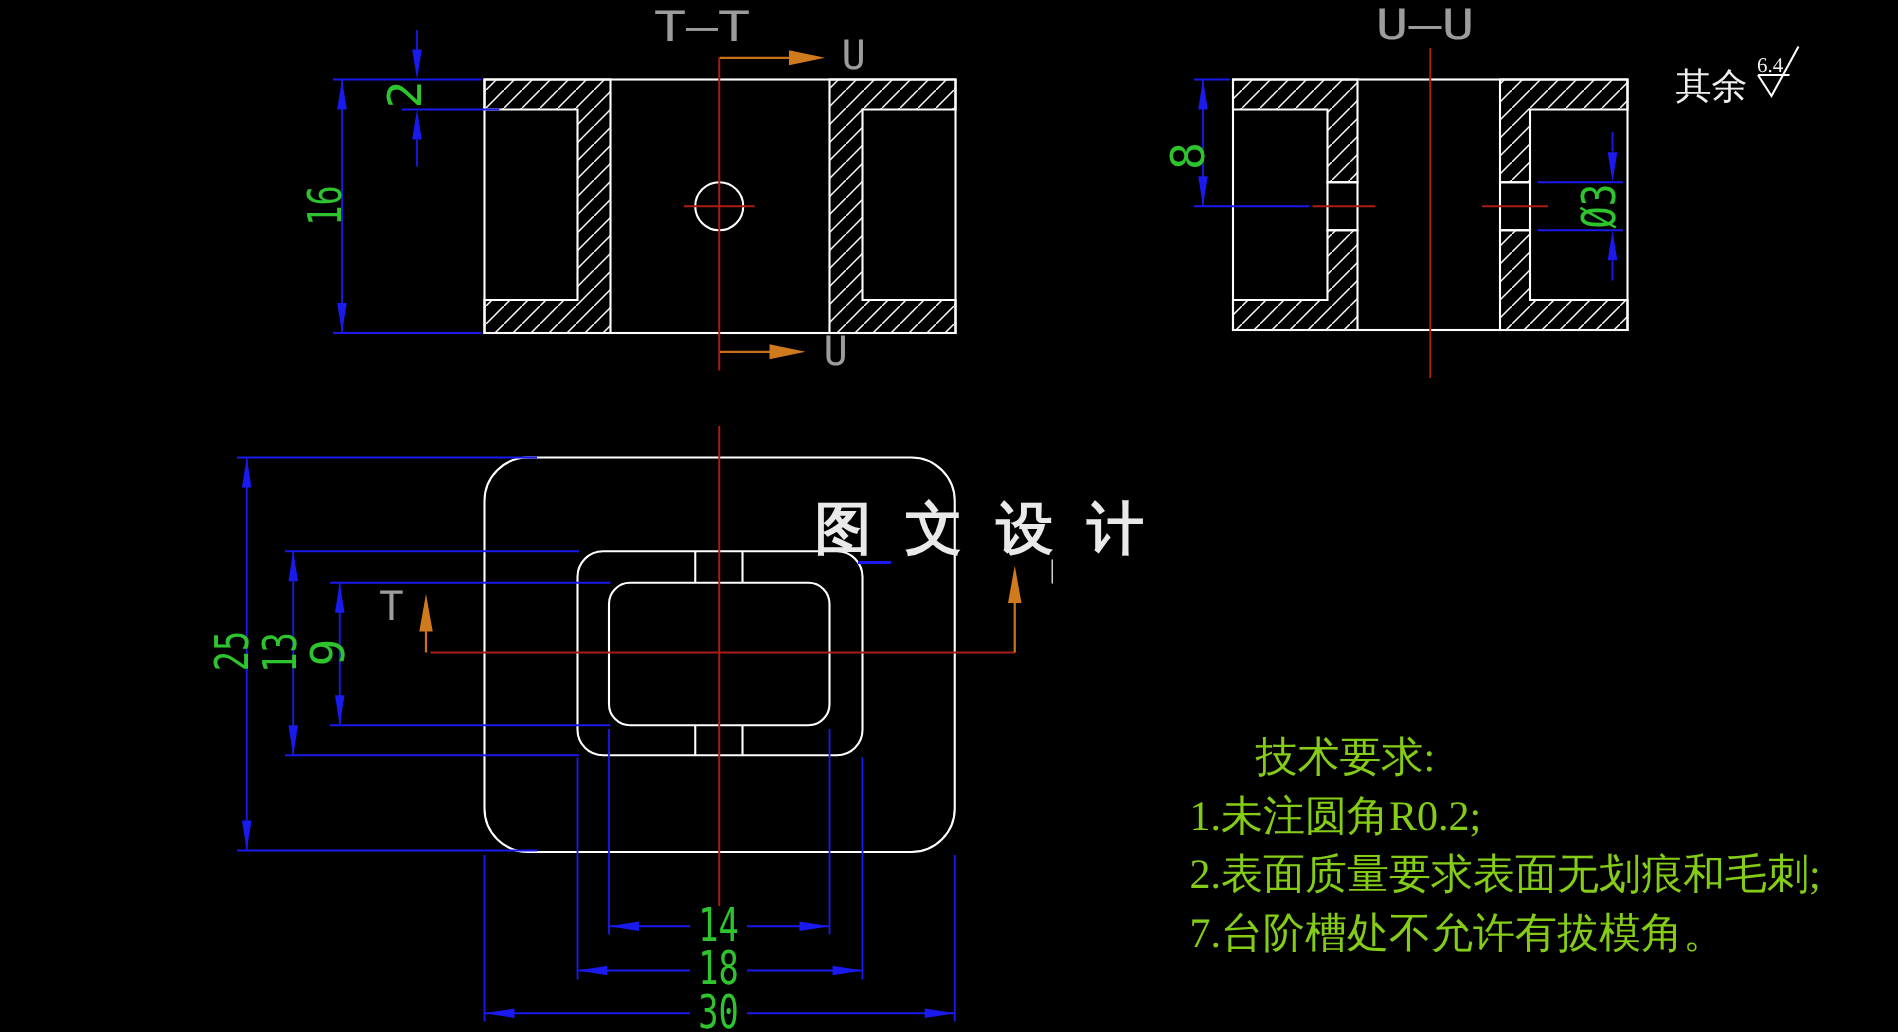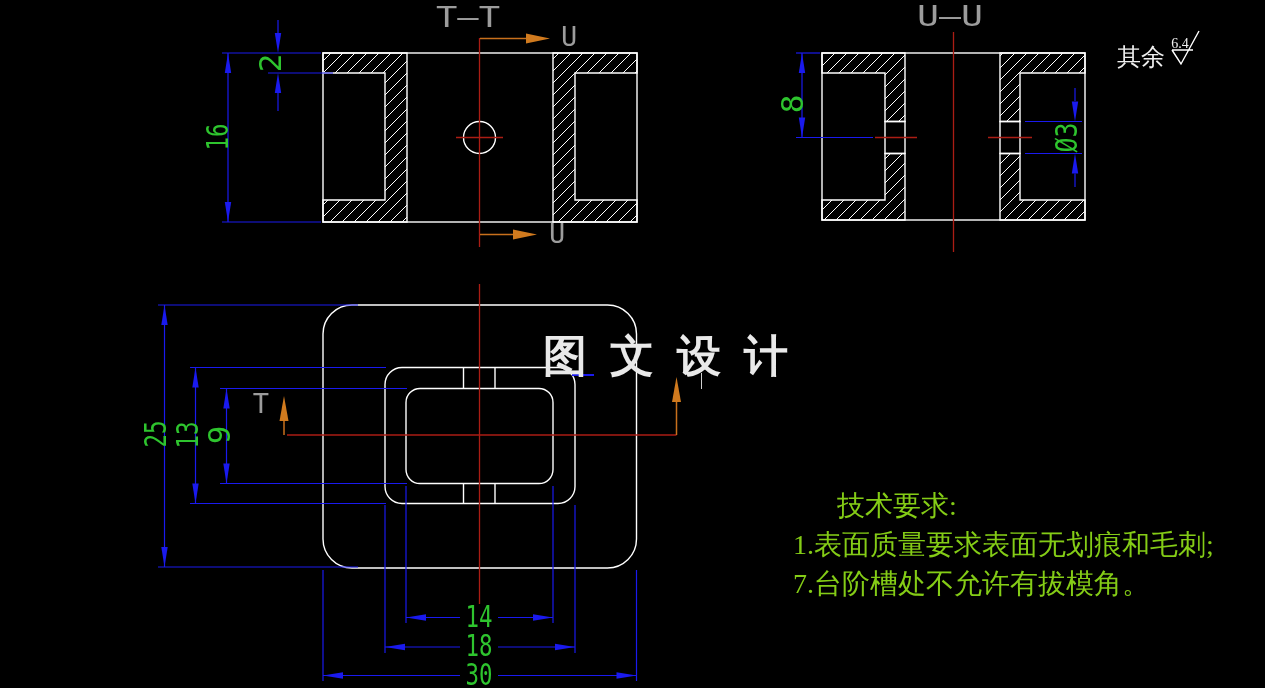--- a/index.html
+++ b/index.html
@@ -14,22 +14,22 @@
   .whitetext{fill:#efefef;font-family:"Liberation Serif",serif;}
   
   .oln{stroke:#fff;stroke-width:1.4;fill:none;}
   .hatched{fill:url(#hatch);stroke:#fff;stroke-width:1.4;}
   .dim{stroke:#1a1aee;stroke-width:1.2;fill:none;}
   .dimarrow{fill:#1a1aee;stroke:none;}
   .cl{stroke:#ab1d14;stroke-width:1.3;fill:none;}
   .cut{stroke:#c8701c;stroke-width:1.5;fill:none;}
   .cutarrow{fill:#d07a1e;stroke:none;}
   
-  #watermark{position:absolute;left:543px;top:327px;color:#e9e9e9;font-size:44px;
-    font-weight:bold;letter-spacing:6px;font-family:Liberation Serif, serif;white-space:nowrap;}
+  #watermark{position:absolute;left:543px;top:327px;color:#e9e9e9;font-size:38px;
+    font-weight:bold;letter-spacing:6px;font-family:Liberation Sans, sans-serif;white-space:nowrap;}
   #technotes{position:absolute;left:793px;top:486px;color:#84cc16;font-size:28px;
     font-family:"Liberation Serif",serif;line-height:39px;white-space:nowrap;}
   #technotes .heading{margin-left:44px;}
 </style>
 </head>
 <body>
 
 <div id="stage">
 
 <svg id="linework" width="1265" height="688" viewBox="0 0 1265 688">
@@ -210,17 +210,18 @@
       <polygon class="dimarrow" points="636.5,675.5 616.5,672.3 616.5,678.7"></polygon>
       <text class="dimtext" x="479" y="685" text-anchor="middle" textLength="27" lengthAdjust="spacingAndGlyphs">30</text>
     </g>
   </g>
 </svg>
 
 <div id="watermark">图 文 设 计</div>
 
 <div id="technotes">
   <div class="heading">技术要求:</div>
-  <div>1.表面质量要求表面无划痕和毛刺;</div>
+  <div>1.未注圆角R0.2;</div>
+  <div>2.表面质量要求表面无划痕和毛刺;</div>
   <div>7.台阶槽处不允许有拔模角。</div>
 </div>
 
 </div>
 
 </body></html>

